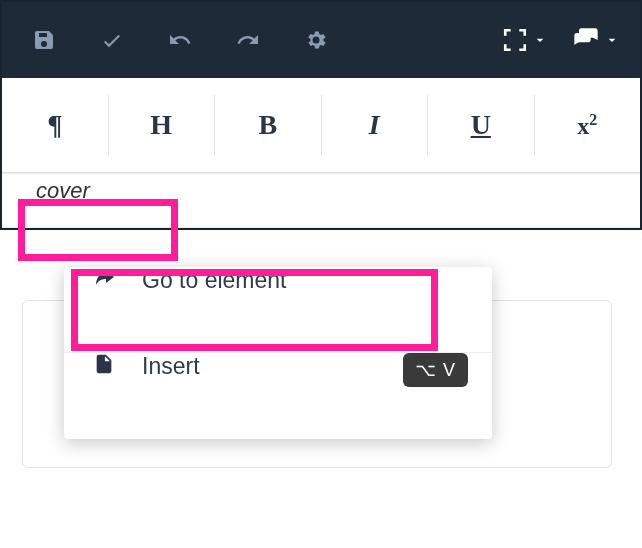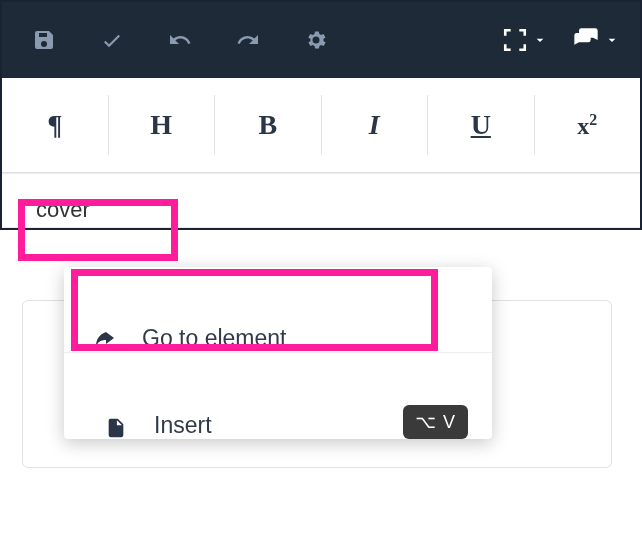--- a/index.html
+++ b/index.html
@@ -53,22 +53,23 @@
     .format-btn.super { font-size: 24px; font-weight: bold; }
     .format-btn.super sup { font-size: 16px; }
 
     
     .crumb-bar {
       background: #fff;
       height: 55px;
       border-top: 1px solid #ececec;
       border-bottom: 1px solid #ececec;
       display: flex;
-      align-items: flex-end;
+      align-items: flex-start;
       padding-left: 32px;
+      font-style: italic;
     }
     .crumb {
       font-size: 22px;
       color: #333;
       padding: 4px 2px;
     }
 
     
     .hl-crumb {
       position: absolute;
@@ -88,29 +89,29 @@
       position: absolute;
       top: 267px; left: 64px;
       width: 428px;
       background: #fff;
       box-shadow: 0 4px 18px rgba(0,0,0,.22);
       border-radius: 4px;
       overflow: hidden;
     }
     .menu-item {
       display: flex;
-      align-items: flex-end;
+      align-items: flex-start;
       padding: 0 24px;
       height: 86px;
       border-bottom: 1px solid #eee;
       gap: 22px;
       color: #303a48;
       font-size: 23px;
     }
-    .menu-item:last-child { border-bottom: none; margin-left: 12px; }
+    .menu-item:last-child { border-bottom: none; }
     .menu-item .mi-icon { width: 32px; display: flex; justify-content: center; color: #2a3648; }
     .menu-item .shortcut {
       margin-left: auto;
       background: #3a3a3a;
       color: #fff;
       border-radius: 6px;
       padding: 6px 12px;
       font-size: 18px;
       letter-spacing: 1px;
     }

